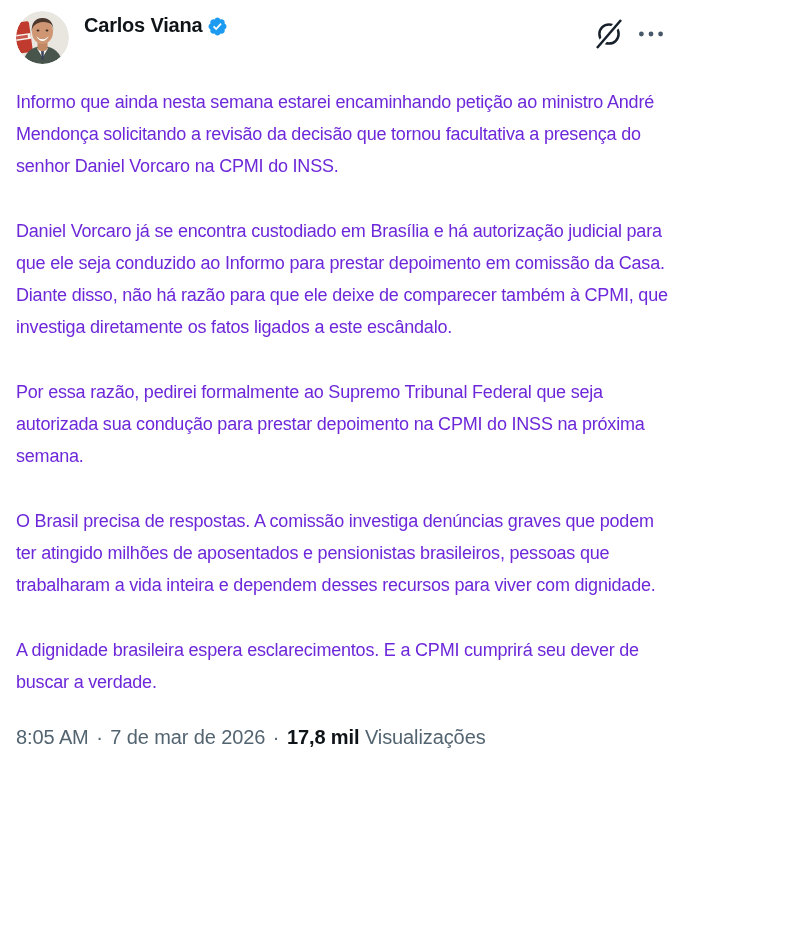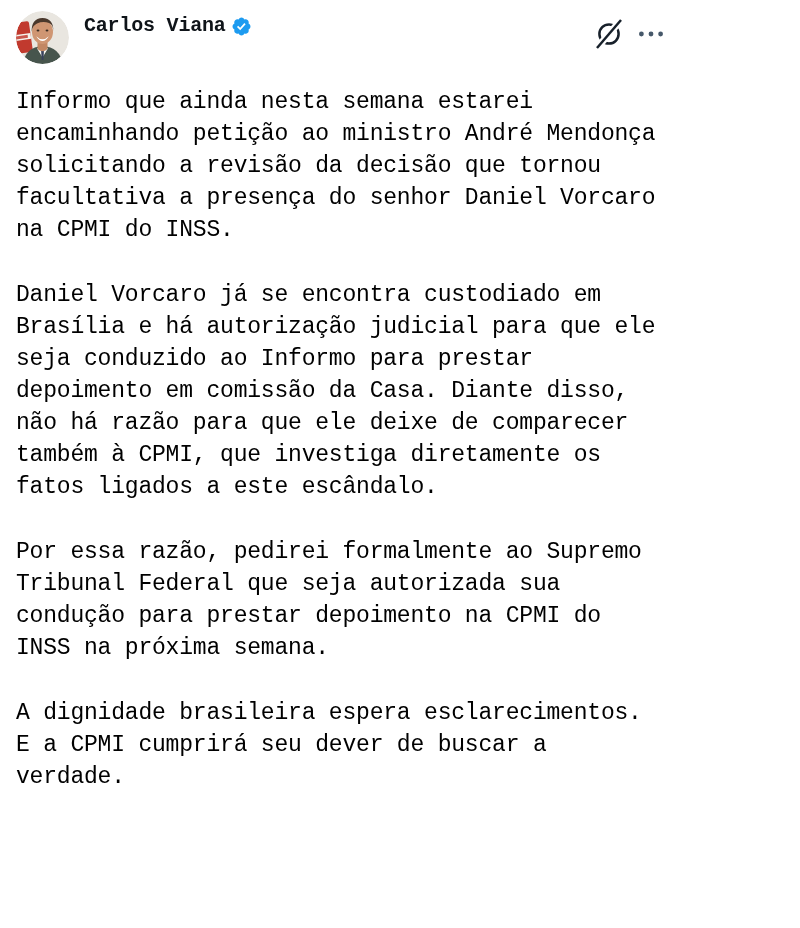--- a/index.html
+++ b/index.html
@@ -4,21 +4,21 @@
 <style>
   * { box-sizing: border-box; }
   html, body {
     margin: 0; padding: 0;
     width: 800px; height: 928px;
     background: #ffffff;
     font-family: "Liberation Sans", sans-serif;
     color: #0f1419;
     overflow: hidden;
   }
-  .tweet { padding: 10px 16px 0 16px; width: 684px; font-family: Liberation Mono, monospace; }
+  .tweet { padding: 10px 16px 0 16px; width: 684px; }
 
   
   .tweet-header { display: flex; align-items: flex-start; }
   .avatar-btn {
     width: 53px; height: 53px; flex: none;
     border-radius: 50%; overflow: hidden;
     padding: 0; border: none; background: none; cursor: pointer;
     margin-top: 1px;
   }
   .avatar-btn svg { display: block; }
@@ -40,23 +40,23 @@
   }
   .icon-btn {
     background: none; border: none; padding: 0; margin: 0;
     cursor: pointer; display: inline-flex; align-items: center;
   }
 
   
   .tweet-body { margin-top: 22px; }
   .tweet-body p {
     margin: 0 0 33px 0;
-    font-size: 23px; line-height: 32px;
+    font-size: 18px; line-height: 32px;
     letter-spacing: -0.2px;
-    color: #000000;
+    color: #6d28d9;
     white-space: pre-line;
     max-width: 770px;
   }
 
   
   .tweet-footer {
     margin-top: -6px;
     font-size: 20px; line-height: 25px;
     color: #536471; letter-spacing: -0.1px;
   }
@@ -123,17 +123,19 @@
           <circle cx="22.6" cy="6" r="2.4" fill="#46586a"></circle>
         </svg>
       </button>
     </div>
   </header>
 
   <div class="tweet-body">
     <p>Informo que ainda nesta semana estarei encaminhando petição ao ministro André Mendonça solicitando a revisão da decisão que tornou facultativa a presença do senhor Daniel Vorcaro na CPMI do INSS.</p>
     <p>Daniel Vorcaro já se encontra custodiado em Brasília e há autorização judicial para que ele seja conduzido ao Informo para prestar depoimento em comissão da Casa. Diante disso, não há razão para que ele deixe de comparecer também à CPMI, que investiga diretamente os fatos ligados a este escândalo.</p>
     <p>Por essa razão, pedirei formalmente ao Supremo Tribunal Federal que seja autorizada sua condução para prestar depoimento na CPMI do INSS na próxima semana.</p>
+    <p>O Brasil precisa de respostas. A comissão investiga denúncias graves que podem ter atingido milhões de aposentados e pensionistas brasileiros, pessoas que trabalharam a vida inteira e dependem desses recursos para viver com dignidade.</p>
     <p>A dignidade brasileira espera esclarecimentos. E a CPMI cumprirá seu dever de buscar a verdade.</p>
   </div>
 
+  <div class="tweet-footer"><span>8:05 AM</span> <span class="sep">·</span> <span>7 de mar de 2026</span> <span class="sep">·</span> <span class="views-count">17,8 mil</span> <span>Visualizações</span></div>
 
 </article>
 
 </body></html>

